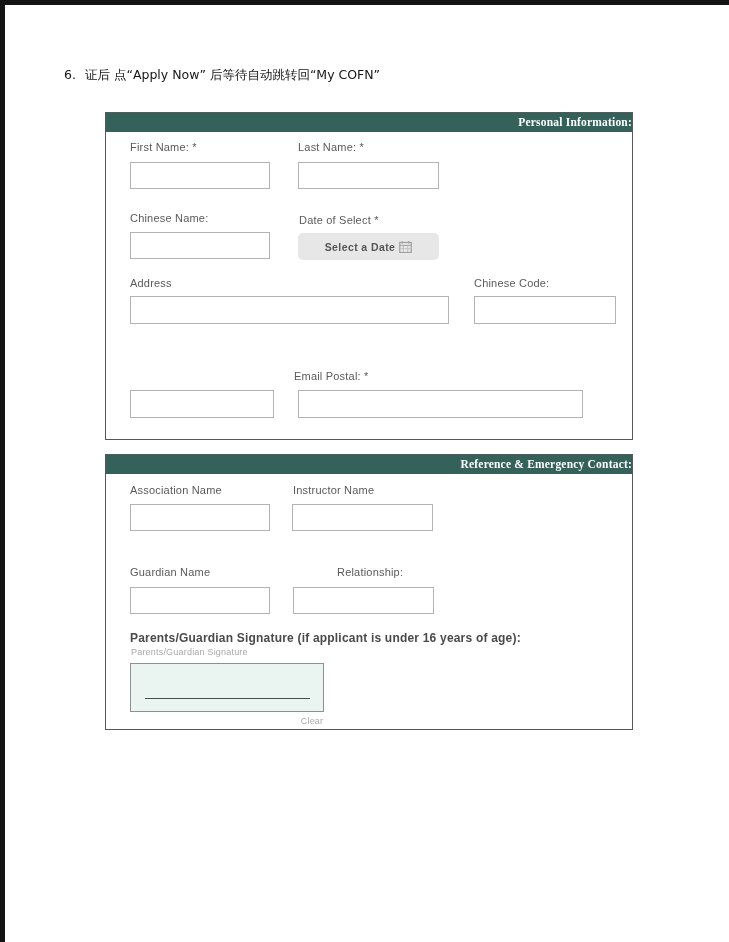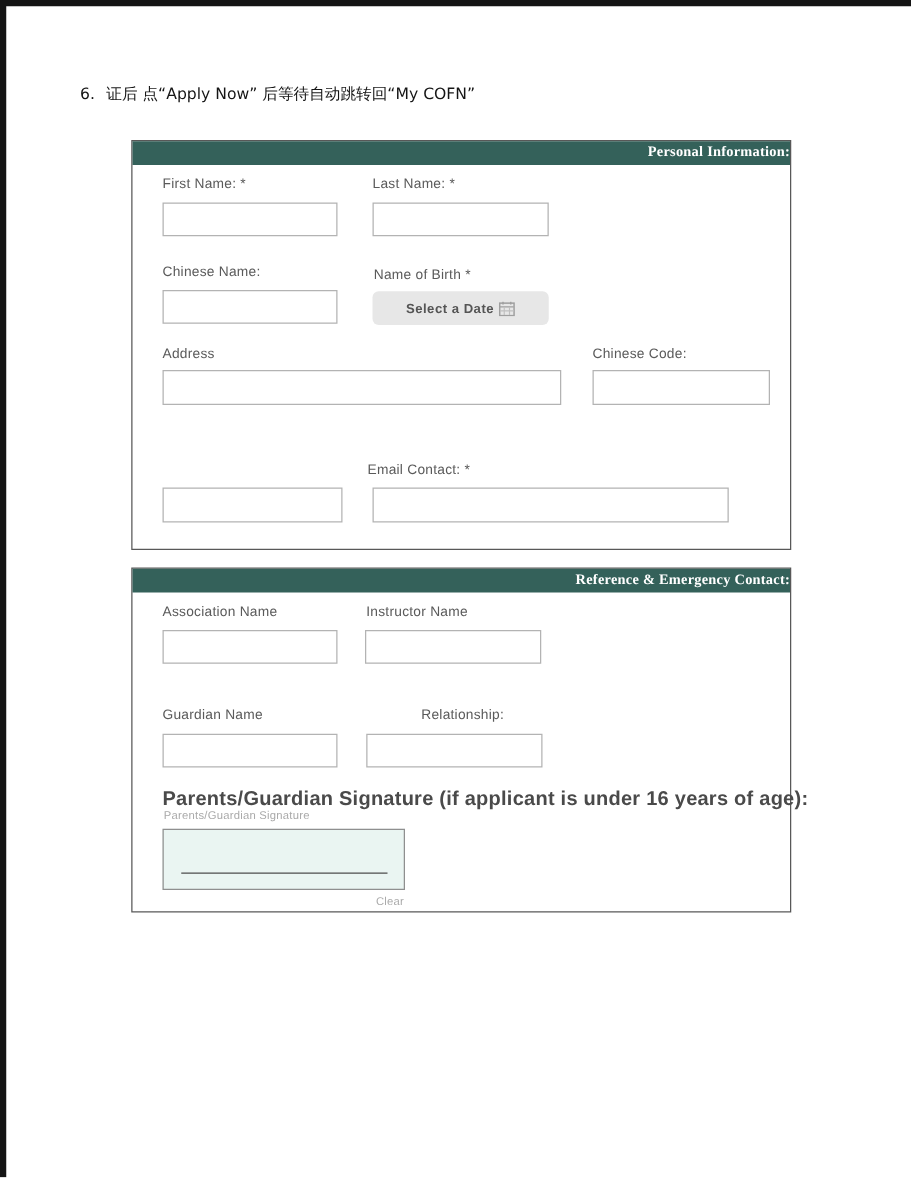--- a/index.html
+++ b/index.html
@@ -41,21 +41,21 @@
   .lbl{position:absolute;font-size:11px;color:var(--label);letter-spacing:.2px;white-space:nowrap;}
   .inp{position:absolute;border:1px solid var(--input-border);background:#fff;height:27px;
     font-size:12px;color:#333;padding:0 6px;outline:none;border-radius:0;}
   .date-btn{
     position:absolute;left:192px;top:120px;width:141px;height:27px;background:var(--button-bg);
     border:none;border-radius:5px;display:flex;align-items:center;justify-content:center;gap:4px;
     cursor:pointer;
   }
   .date-btn .dlabel{font-size:10.5px;font-weight:bold;color:var(--button-text);letter-spacing:.4px;
     font-family:"Liberation Sans",sans-serif;}
-  .sig-label{position:absolute;left:24px;top:176px;font-size:16px;font-weight:bold;color:#4a4a4a;
+  .sig-label{position:absolute;left:24px;top:176px;font-size:12px;font-weight:bold;color:#4a4a4a;
     letter-spacing:.2px;white-space:nowrap;}
   .sig-sublabel{position:absolute;left:25px;top:192px;font-size:9px;color:var(--muted);letter-spacing:.2px;}
   .sig-pad{position:absolute;left:24px;top:208px;width:194px;height:49px;background:var(--signature-pad-bg);
     border:1px solid #8f8f8f;}
   .sig-line{position:absolute;left:14px;right:13px;bottom:12px;height:0;border-top:1.5px solid var(--signature-line);}
   .clear-link{position:absolute;left:166px;top:261px;width:80px;text-align:center;font-size:9px;
     color:var(--muted);cursor:pointer;letter-spacing:.2px;}
   .cal-icon{display:block;}
 </style>
 </head>
@@ -74,21 +74,21 @@
 
   <section class="form-box form1">
     <div class="sec-header">Personal Information:</div>
 
     <span class="lbl" style="left:24px;top:28px;">First Name: *</span>
     <span class="lbl" style="left:192px;top:28px;">Last Name: *</span>
     <input class="inp" style="left: 24px; top: 49px; width: 140px;">
     <input class="inp" style="left: 192px; top: 49px; width: 141px;">
 
     <span class="lbl" style="left:24px;top:99px;">Chinese Name:</span>
-    <span class="lbl" style="left:193px;top:101px;">Name of Birth *</span>
+    <span class="lbl" style="left:193px;top:101px;">Date of Select *</span>
     <input class="inp" style="left: 24px; top: 119px; width: 140px;">
     <button class="date-btn">
       <span class="dlabel">Select a Date</span>
       <span>
         <svg class="cal-icon" width="13" height="12" viewBox="0 0 13 12">
           <rect x="0.75" y="1.5" width="11.5" height="10" fill="none" stroke="#9f9f9f" stroke-width="1.2"></rect>
           <line x1="3.4" y1="0.3" x2="3.4" y2="2.6" stroke="#9f9f9f" stroke-width="1.2"></line>
           <line x1="9.6" y1="0.3" x2="9.6" y2="2.6" stroke="#9f9f9f" stroke-width="1.2"></line>
           <line x1="1" y1="4.4" x2="12" y2="4.4" stroke="#9f9f9f" stroke-width="1"></line>
           <line x1="4.4" y1="4.6" x2="4.4" y2="11" stroke="#bfbfbf" stroke-width="0.9"></line>
@@ -97,21 +97,21 @@
         </svg>
       </span>
     </button>
 
     <span class="lbl" style="left:24px;top:164px;">Address</span>
     <span class="lbl" style="left:368px;top:164px;">Chinese Code:</span>
     <input class="inp" style="left: 24px; top: 183px; width: 319px; height: 28px;">
     <input class="inp" style="left: 368px; top: 183px; width: 142px; height: 28px;">
 
     <span class="lbl" style="left:24px;top:257px;margin-top:30px;">Phone Number *</span>
-    <span class="lbl" style="left:188px;top:257px;">Email Contact: *</span>
+    <span class="lbl" style="left:188px;top:257px;">Email Postal: *</span>
     <input class="inp" style="left: 24px; top: 277px; width: 144px; height: 28px;">
     <input class="inp" style="left: 192px; top: 277px; width: 285px; height: 28px;">
   </section>
 
   <section class="form-box form2">
     <div class="sec-header">Reference &amp; Emergency Contact:</div>
 
     <span class="lbl" style="left:24px;top:29px;">Association Name</span>
     <span class="lbl" style="left:187px;top:29px;">Instructor Name</span>
     <input class="inp" style="left: 24px; top: 49px; width: 140px;">

